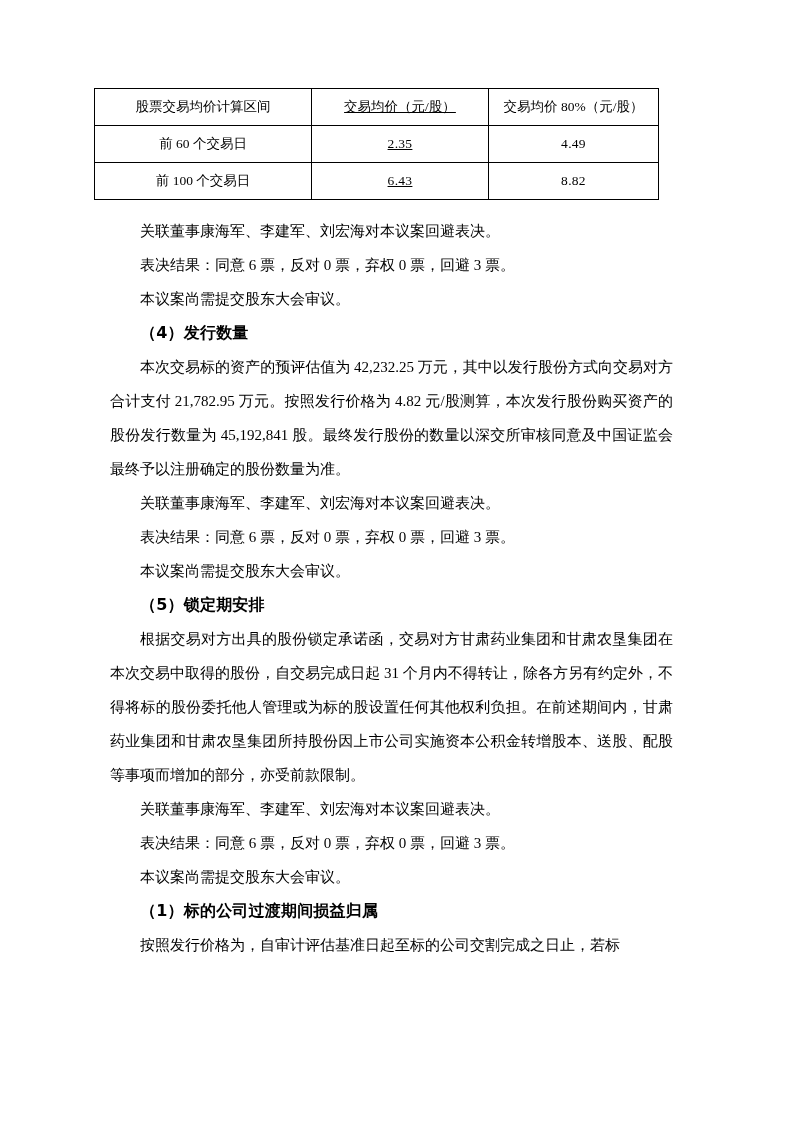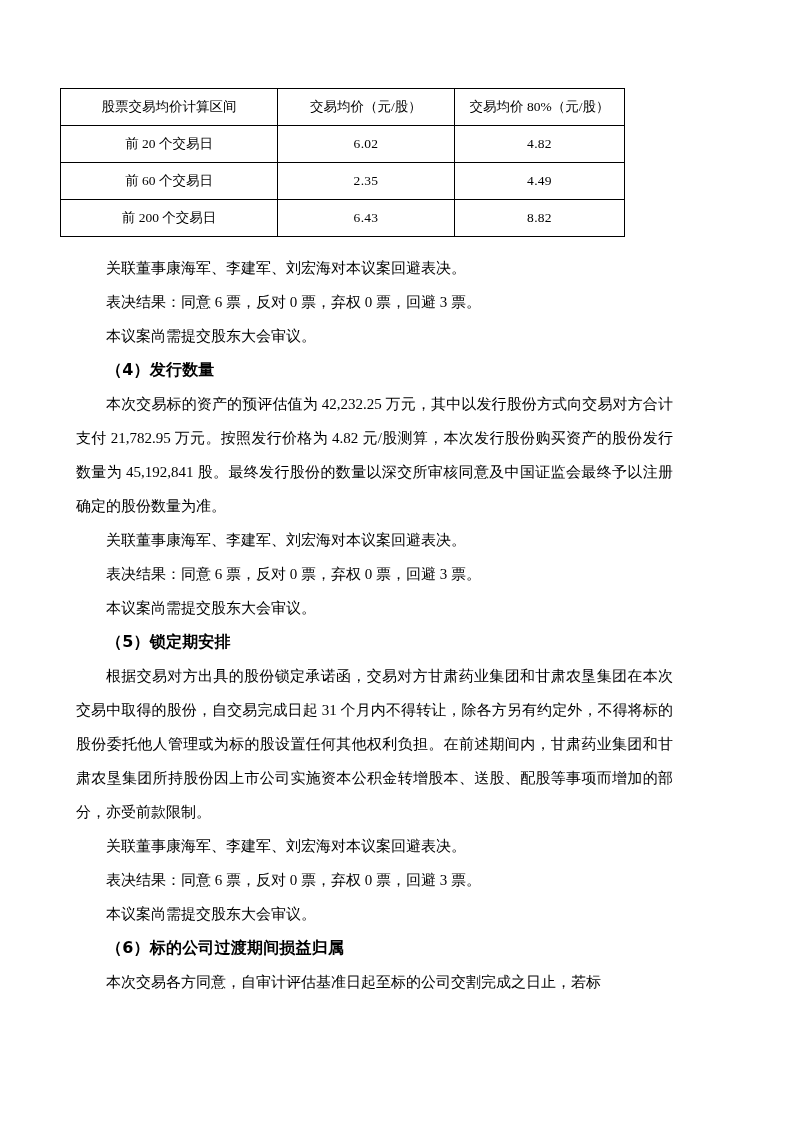--- a/index.html
+++ b/index.html
@@ -14,21 +14,21 @@
     color: #000000;
     position: relative;
     overflow: hidden;
   }
   .page {
     position: absolute;
     left: 0; top: 0;
     width: 793px;
     height: 1122px;
     box-sizing: border-box;
-    padding: 88px 120px 0 60px;
+    padding: 88px 120px 0 94px;
   }
   
   table.price-table {
     width: 537px;
     border-collapse: collapse;
     margin: 0 0 0 0;
     table-layout: fixed;
   }
   table.price-table td {
     border: 1px solid #000000;
@@ -36,21 +36,21 @@
     vertical-align: middle;
     font-size: 13.5px;
     height: 32px;
     padding: 2px 4px;
     line-height: 1.3;
   }
   table.price-table tr.head td {
     font-size: 13.5px;
   }
   .col1 { width: 208px; }
-  .col2 { width: 168px; }
+  .col2 { width: 168px; text-decoration: underline; }
   .col3 { width: 161px; }
   .num {
     font-family: "Liberation Serif", serif;
     letter-spacing: 0.3px;
   }
   
   .body-text {
     margin-top: 14px;
     margin-left: 16px;
   }
@@ -78,31 +78,26 @@
 <div class="page">
 
   <table class="price-table">
     <tbody>
         <tr class="head">
       <td class="col1">股票交易均价计算区间</td>
       <td class="col2">交易均价（元/股）</td>
       <td class="col3">交易均价 80%（元/股）</td>
     </tr>
     <tr>
-      <td class="col1">前 20 个交易日</td>
-      <td class="col2 num">6.02</td>
-      <td class="col3 num">4.82</td>
-    </tr>
-    <tr>
       <td class="col1">前 60 个交易日</td>
       <td class="col2 num">2.35</td>
       <td class="col3 num">4.49</td>
     </tr>
     <tr>
-      <td class="col1">前 200 个交易日</td>
+      <td class="col1">前 100 个交易日</td>
       <td class="col2 num">6.43</td>
       <td class="col3 num">8.82</td>
     </tr>
   </tbody>
     </table>
 
   <div class="body-text">
 
     <p class="indent">关联董事康海军、李建军、刘宏海对本议案回避表决。</p>
     <p class="indent">表决结果：同意 6 票，反对 0 票，弃权 0 票，回避 3 票。</p>
@@ -115,17 +110,17 @@
     <p class="indent">表决结果：同意 6 票，反对 0 票，弃权 0 票，回避 3 票。</p>
     <p class="indent">本议案尚需提交股东大会审议。</p>
 
     <p class="heading">（5）锁定期安排</p>
     <p class="indent">根据交易对方出具的股份锁定承诺函，交易对方甘肃药业集团和甘肃农垦集团在本次交易中取得的股份，自交易完成日起 31 个月内不得转让，除各方另有约定外，不得将标的股份委托他人管理或为标的股设置任何其他权利负担。在前述期间内，甘肃药业集团和甘肃农垦集团所持股份因上市公司实施资本公积金转增股本、送股、配股等事项而增加的部分，亦受前款限制。</p>
 
     <p class="indent">关联董事康海军、李建军、刘宏海对本议案回避表决。</p>
     <p class="indent">表决结果：同意 6 票，反对 0 票，弃权 0 票，回避 3 票。</p>
     <p class="indent">本议案尚需提交股东大会审议。</p>
 
-    <p class="heading">（6）标的公司过渡期间损益归属</p>
-    <p class="indent">本次交易各方同意，自审计评估基准日起至标的公司交割完成之日止，若标</p>
+    <p class="heading">（1）标的公司过渡期间损益归属</p>
+    <p class="indent">按照发行价格为，自审计评估基准日起至标的公司交割完成之日止，若标</p>
 
   </div>
 </div>
 
 </body></html>

